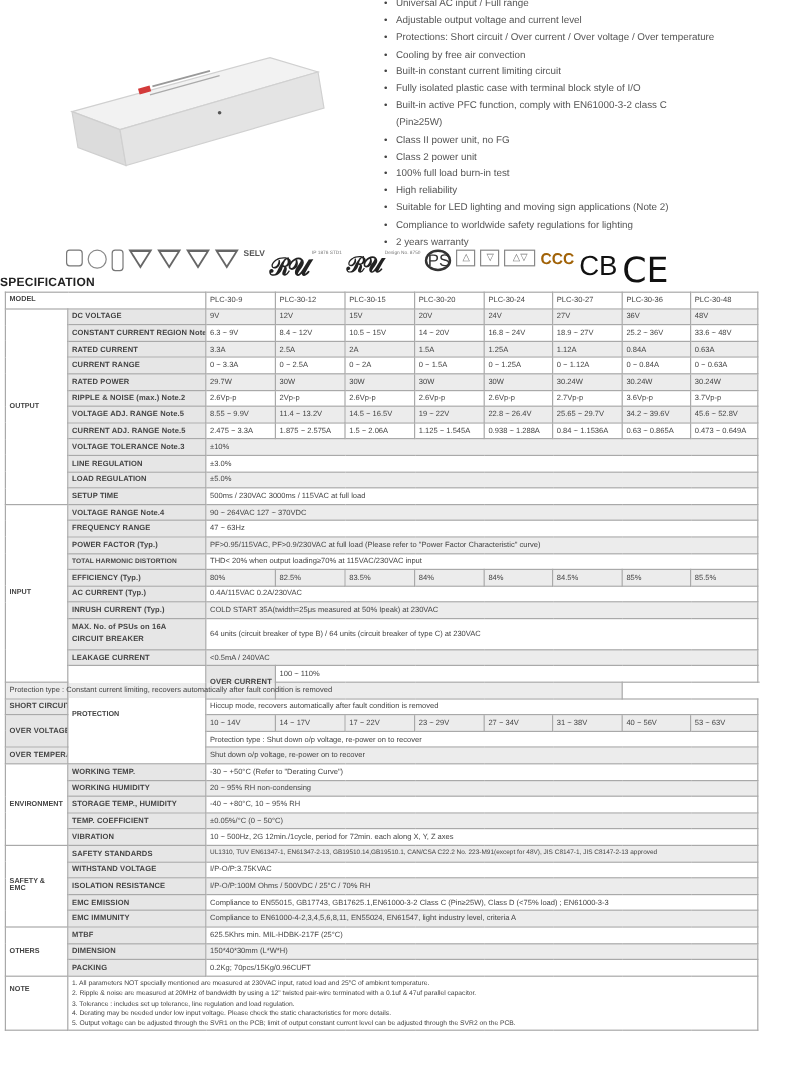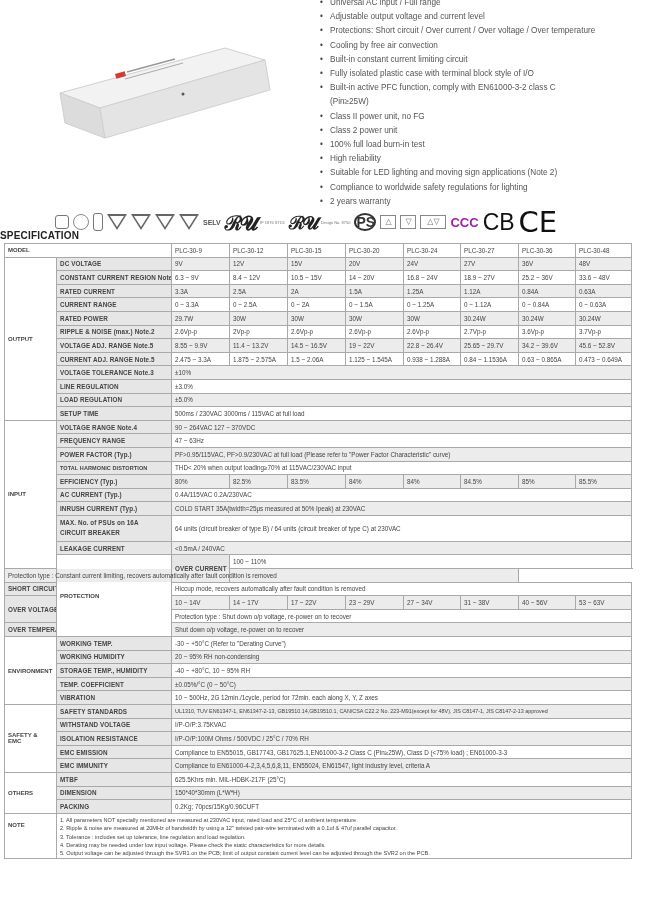--- a/index.html
+++ b/index.html
@@ -1,31 +1,31 @@
 <!DOCTYPE html>
 <html><head>
 <meta charset="utf-8">
 <style>
   * { box-sizing: border-box; margin: 0; padding: 0; }
   body { width: 660px; height: 900px; background: #ffffff; font-family: "Liberation Sans", sans-serif; color: #333; overflow: hidden; position: relative; }
   .product { position: absolute; left: 55px; top: 38px; width: 220px; height: 110px; }
   .features { position: absolute; left: 318px; top: -4px; width: 345px; font-size: 8.2px; color: #555; line-height: 14.2px; }
   .features li { list-style: none; position: relative; padding-left: 12px; white-space: nowrap; }
   .features li::before { content: "•"; position: absolute; left: 2px; color: #444; }
-  .cert-row { position: absolute; left: 55px; top: 208px; width: 583px; height: 28px; display: flex; align-items: center; gap: 4px; }
+  .cert-row { position: absolute; left: 55px; top: 208px; width: 583px; height: 28px; display: flex; align-items: flex-start; gap: 4px; }
   .cert-small { width: 14px; height: 14px; border: 1.5px solid #777; border-radius: 3px; display: inline-block; }
   .cert-circle { width: 16px; height: 16px; border: 1.5px solid #888; border-radius: 50%; display: inline-block; }
   .tri { width: 0; height: 0; border-left: 10px solid transparent; border-right: 10px solid transparent; border-top: 16px solid #666; position: relative; display: inline-block; }
   .tri::after { content: ""; position: absolute; left: -7px; top: -14.5px; border-left: 7px solid transparent; border-right: 7px solid transparent; border-top: 11px solid #fff; }
   .cert-txt { font-size: 7px; color: #555; font-weight: bold; }
   .ul { font-size: 20px; font-weight: bold; color: #222; font-family: "DejaVu Serif", serif; letter-spacing: -2px; }
   .tiny { font-size: 4px; color: #777; }
-  .pse { font-size: 14px; font-weight: bold; border: 2px solid #333; border-radius: 50%; width: 22px; height: 18px; text-align: center; line-height: 14px; color: #333; }
+  .pse { font-size: 14px; font-weight: normal; border: 2px solid #333; border-radius: 50%; width: 22px; height: 18px; text-align: center; line-height: 14px; color: #333; }
   .sq { width: 16px; height: 14px; border: 1px solid #888; font-size: 8px; text-align: center; line-height: 12px; color: #777; }
-  .ccc { font-size: 13px; font-weight: bold; color: #a21caf; }
+  .ccc { font-size: 13px; font-weight: bold; color: #a16207; }
   .cb { font-size: 23px; font-weight: normal; color: #111; font-family: "Liberation Sans", sans-serif; }
   .ce { font-size: 29px; color: #111; font-family: "DejaVu Sans", sans-serif; }
   .spec-title { position: absolute; left: 0; top: 230px; font-size: 10px; font-weight: bold; color: #222; letter-spacing: 0.2px; }
 
   table.spec { position: absolute; left: 4px; top: 243px; width: 627px; border-collapse: collapse; font-size: 6.3px; color: #444; table-layout: fixed; }
   table.spec td { border: 1px solid #a9a9a9; padding: 0 3px; height: 13.6px; white-space: nowrap; overflow: hidden; vertical-align: middle; }
   td.sec { font-weight: bold; font-size: 6px; background: #fff; text-align: left; }
   td.item { font-weight: bold; background: #e6e6e6; letter-spacing: 0.1px; }
   td.val { background: #fff; }
   tr.shade td.val { background: #ececec; }

